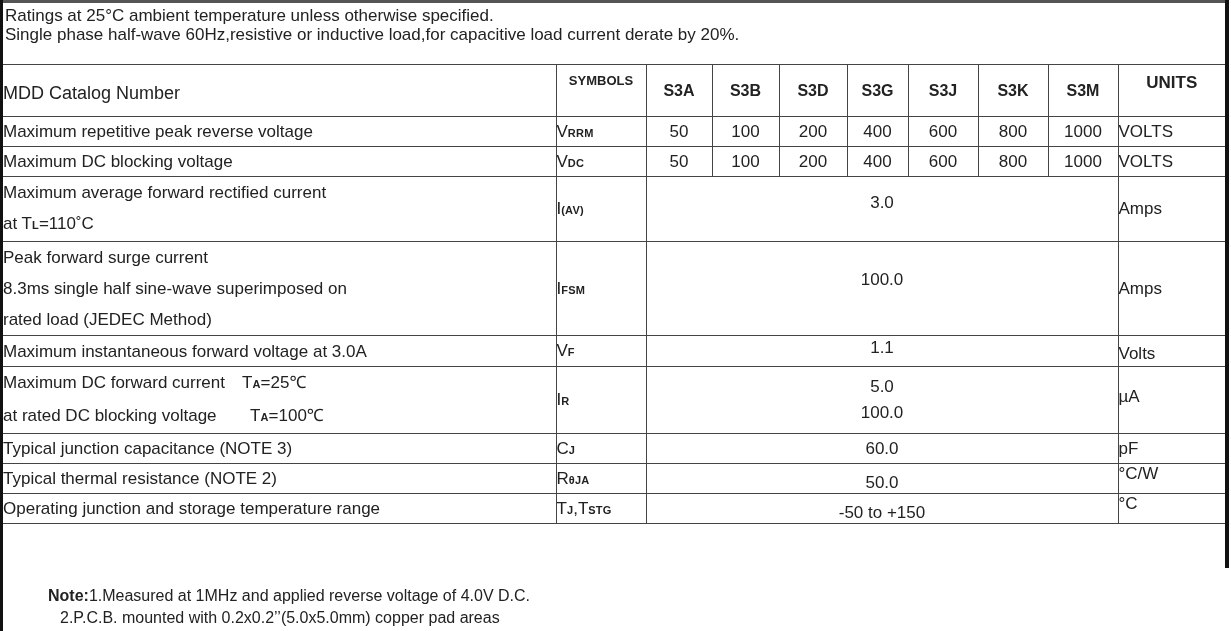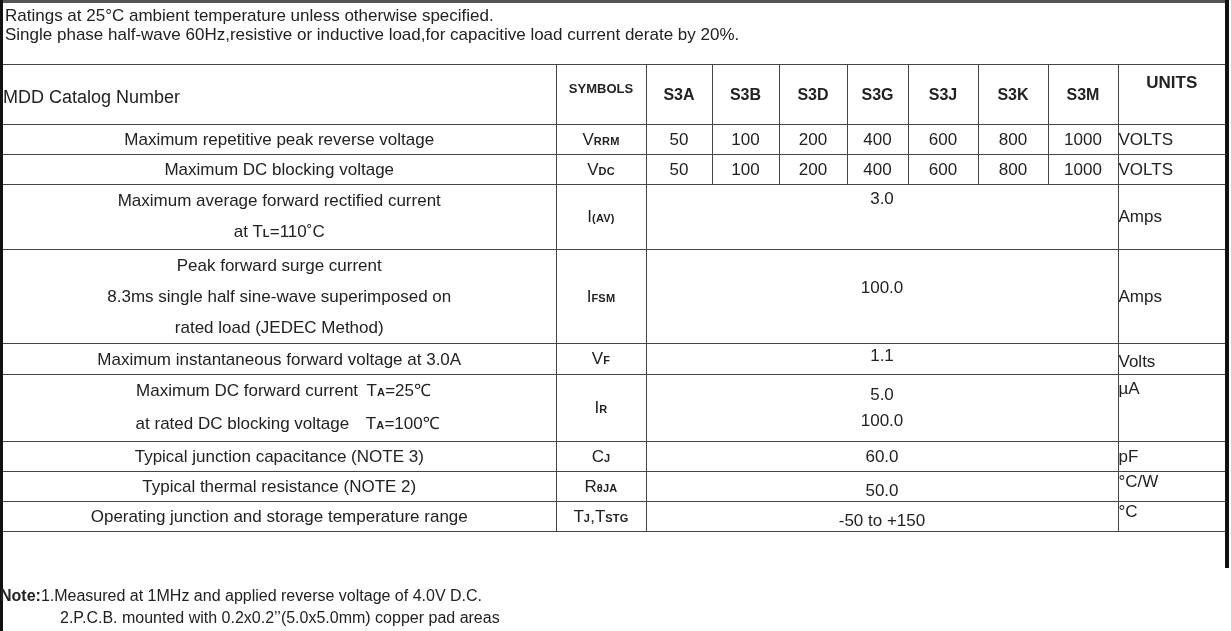--- a/index.html
+++ b/index.html
@@ -11,32 +11,32 @@
     .frame-top { position: absolute; left: 0; top: 0; width: 1229px; height: 3px; background: #555; }
     .intro { position: absolute; left: 5px; top: 6px; font-size: 17px; line-height: 19px; color: #222; }
     .intro div { white-space: nowrap; }
     table.spec { position: absolute; left: 3px; top: 64px; border-collapse: collapse; table-layout: fixed;
       width: 1222px; font-size: 17px; color: #222; }
     table.spec td, table.spec th { border: 1.5px solid #444; padding: 0; overflow: hidden; }
     table.spec tr > :first-child { border-left: none; }
     table.spec tr > :last-child { border-right: none; }
     .hdr th { height: 43px; font-weight: bold; font-size: 16px; text-align: center; }
     .hdr th.param-h { text-align: left; font-weight: normal; font-size: 18px; padding-top: 6px; }
-    .hdr th.sym-h { font-size: 13px; vertical-align: top; padding-top: 16px; margin-top: 29px; }
+    .hdr th.sym-h { font-size: 13px; vertical-align: top; padding-top: 8px; margin-top: 29px; }
     .hdr th.units-h { font-size: 17px; vertical-align: top; padding-top: 8px; }
-    td.param { text-align: center; padding-left: 6px; line-height: 29px; white-space: nowrap; margin-left: 14px; }
+    td.param { text-align: left; padding-left: 6px; line-height: 29px; white-space: nowrap; margin-left: 14px; }
     td.param.tall { line-height: 31px; }
-    td.sym { text-align: center; }
+    td.sym { }
     td.val { text-align: center; }
     td.unit { text-align: left; }
     .sub { font-size: 11px; font-weight: bold; letter-spacing: 0.2px; }
     .r1 td { height: 28px; }
     .tspan { display: inline-block; width: 90px; }
     .notes { position: absolute; left: 0; top: 585px; font-size: 16px; line-height: 22px; color: #222; }
-    .notes .nlabel { font-weight: bold; }
+    .notes .nlabel { font-weight: bold; margin-left: 48px; }
     .notes .n2 { padding-left: 60px; }
   </style>
 </head>
 <body>
 
 <div class="frame">
   <div class="frame-top"></div>
   <div class="frame-left"></div>
   <div class="frame-right"></div>
 </div>
@@ -99,21 +99,21 @@
     <td class="val">1000</td>
     <td class="unit">VOLTS</td>
   </tr>
 
   <tr style="height:65px">
     <td class="param tall">
       <div>Maximum average forward rectified current</div>
       <div><span>at T</span><span class="sub">L</span><span>=110˚C</span></div>
     </td>
     <td class="sym"><span>I</span><span class="sub">(AV)</span></td>
-    <td class="val" colspan="7" style="vertical-align:top;padding-top:4px">3.0</td>
+    <td class="val" colspan="7" style="vertical-align:top;padding-top:16px">3.0</td>
     <td class="unit">Amps</td>
   </tr>
 
   <tr style="height:94px">
     <td class="param tall">
       <div>Peak forward surge current</div>
       <div>8.3ms single half sine-wave superimposed on</div>
       <div>rated load (JEDEC Method)</div>
     </td>
     <td class="sym"><span>I</span><span class="sub">FSM</span></td>
@@ -131,21 +131,21 @@
   <tr style="height:61px">
     <td class="param tall">
       <div><span class="tspan" style="width:239px">Maximum DC forward current</span><span>T</span><span class="sub">A</span><span>=25℃</span></div>
       <div><span class="tspan" style="width:247px">at rated DC blocking voltage</span><span>T</span><span class="sub">A</span><span>=100℃</span></div>
     </td>
     <td class="sym"><span>I</span><span class="sub">R</span></td>
     <td class="val" colspan="7">
       <div style="line-height:26px">5.0</div>
       <div style="line-height:26px">100.0</div>
     </td>
-    <td class="unit" style="vertical-align:top;padding-top:4px">µA</td>
+    <td class="unit" style="vertical-align:top;padding-top:20px">µA</td>
   </tr>
 
   <tr class="r1">
     <td class="param">Typical junction capacitance (NOTE 3)</td>
     <td class="sym"><span>C</span><span class="sub">J</span></td>
     <td class="val" colspan="7">60.0</td>
     <td class="unit">pF</td>
   </tr>
 
   <tr class="r1">

